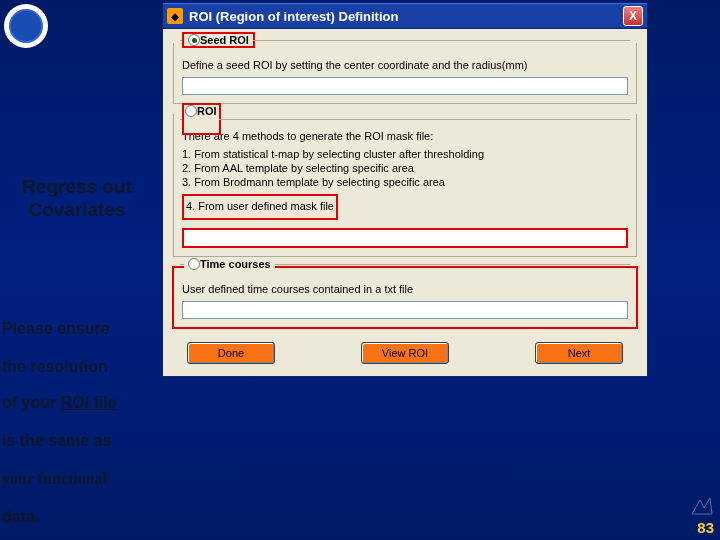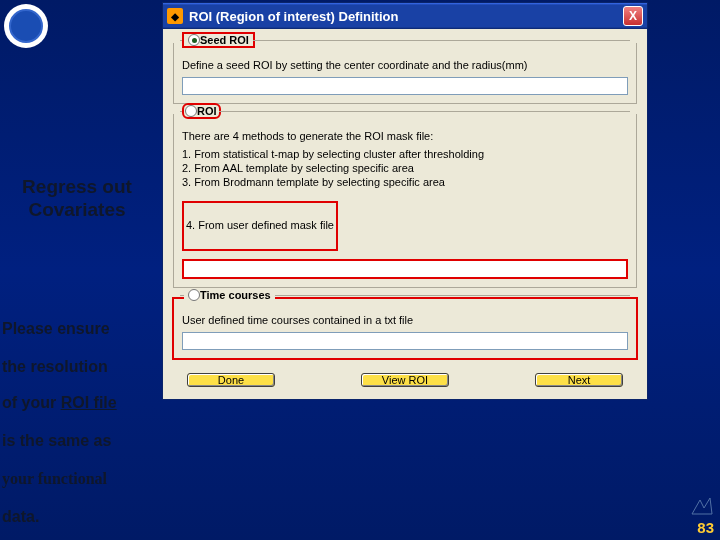--- a/index.html
+++ b/index.html
@@ -156,22 +156,21 @@
   .radio-label {
     font-weight: bold;
     font-size: 11px;
   }
   .redbox-legend {
     border: 2px solid #e00000;
     padding: 1px 3px;
     margin: -2px;
   }
   .redbox-legend.small {
-    padding: 0px 2px 0px 1px;
-    border-radius: 6px;
+    padding: 0px 2px 16px 1px;
   }
   .desc {
     margin: 4px 0 6px 0;
     font-size: 11px;
   }
   .input {
     width: 100%;
     height: 18px;
     background: #fff;
     border: 1px solid #7f9db9;
@@ -181,38 +180,38 @@
     height: 20px;
   }
   .methods {
     margin: 6px 0 8px 0;
     font-size: 11px;
     line-height: 1.25;
   }
   .method-highlight {
     border: 2px solid #e00000;
     display: inline-block;
-    padding: 16px 2px;
-    margin-top: 12px;
+    padding: 4px 2px;
+    margin-top: 5px;
   }
   .group.red-outline {
     outline: 2px solid #e00000;
     outline-offset: -1px;
   }
   .button-row {
     display: flex;
     justify-content: space-between;
     padding: 4px 14px 2px 14px;
     gap: 26px;
   }
   .btn {
     flex: 0 0 auto;
     min-width: 88px;
-    height: 14px;
-    background: #fde047;
+    height: 22px;
+    background: #f97316;
     border: 1px solid #404040;
     border-radius: 3px;
     box-shadow: inset 1px 1px 0 #fff, inset -1px -1px 0 #888;
     font-size: 11px;
     display: flex;
     align-items: center;
     justify-content: center;
     cursor: pointer;
   }
   .slide-num {

